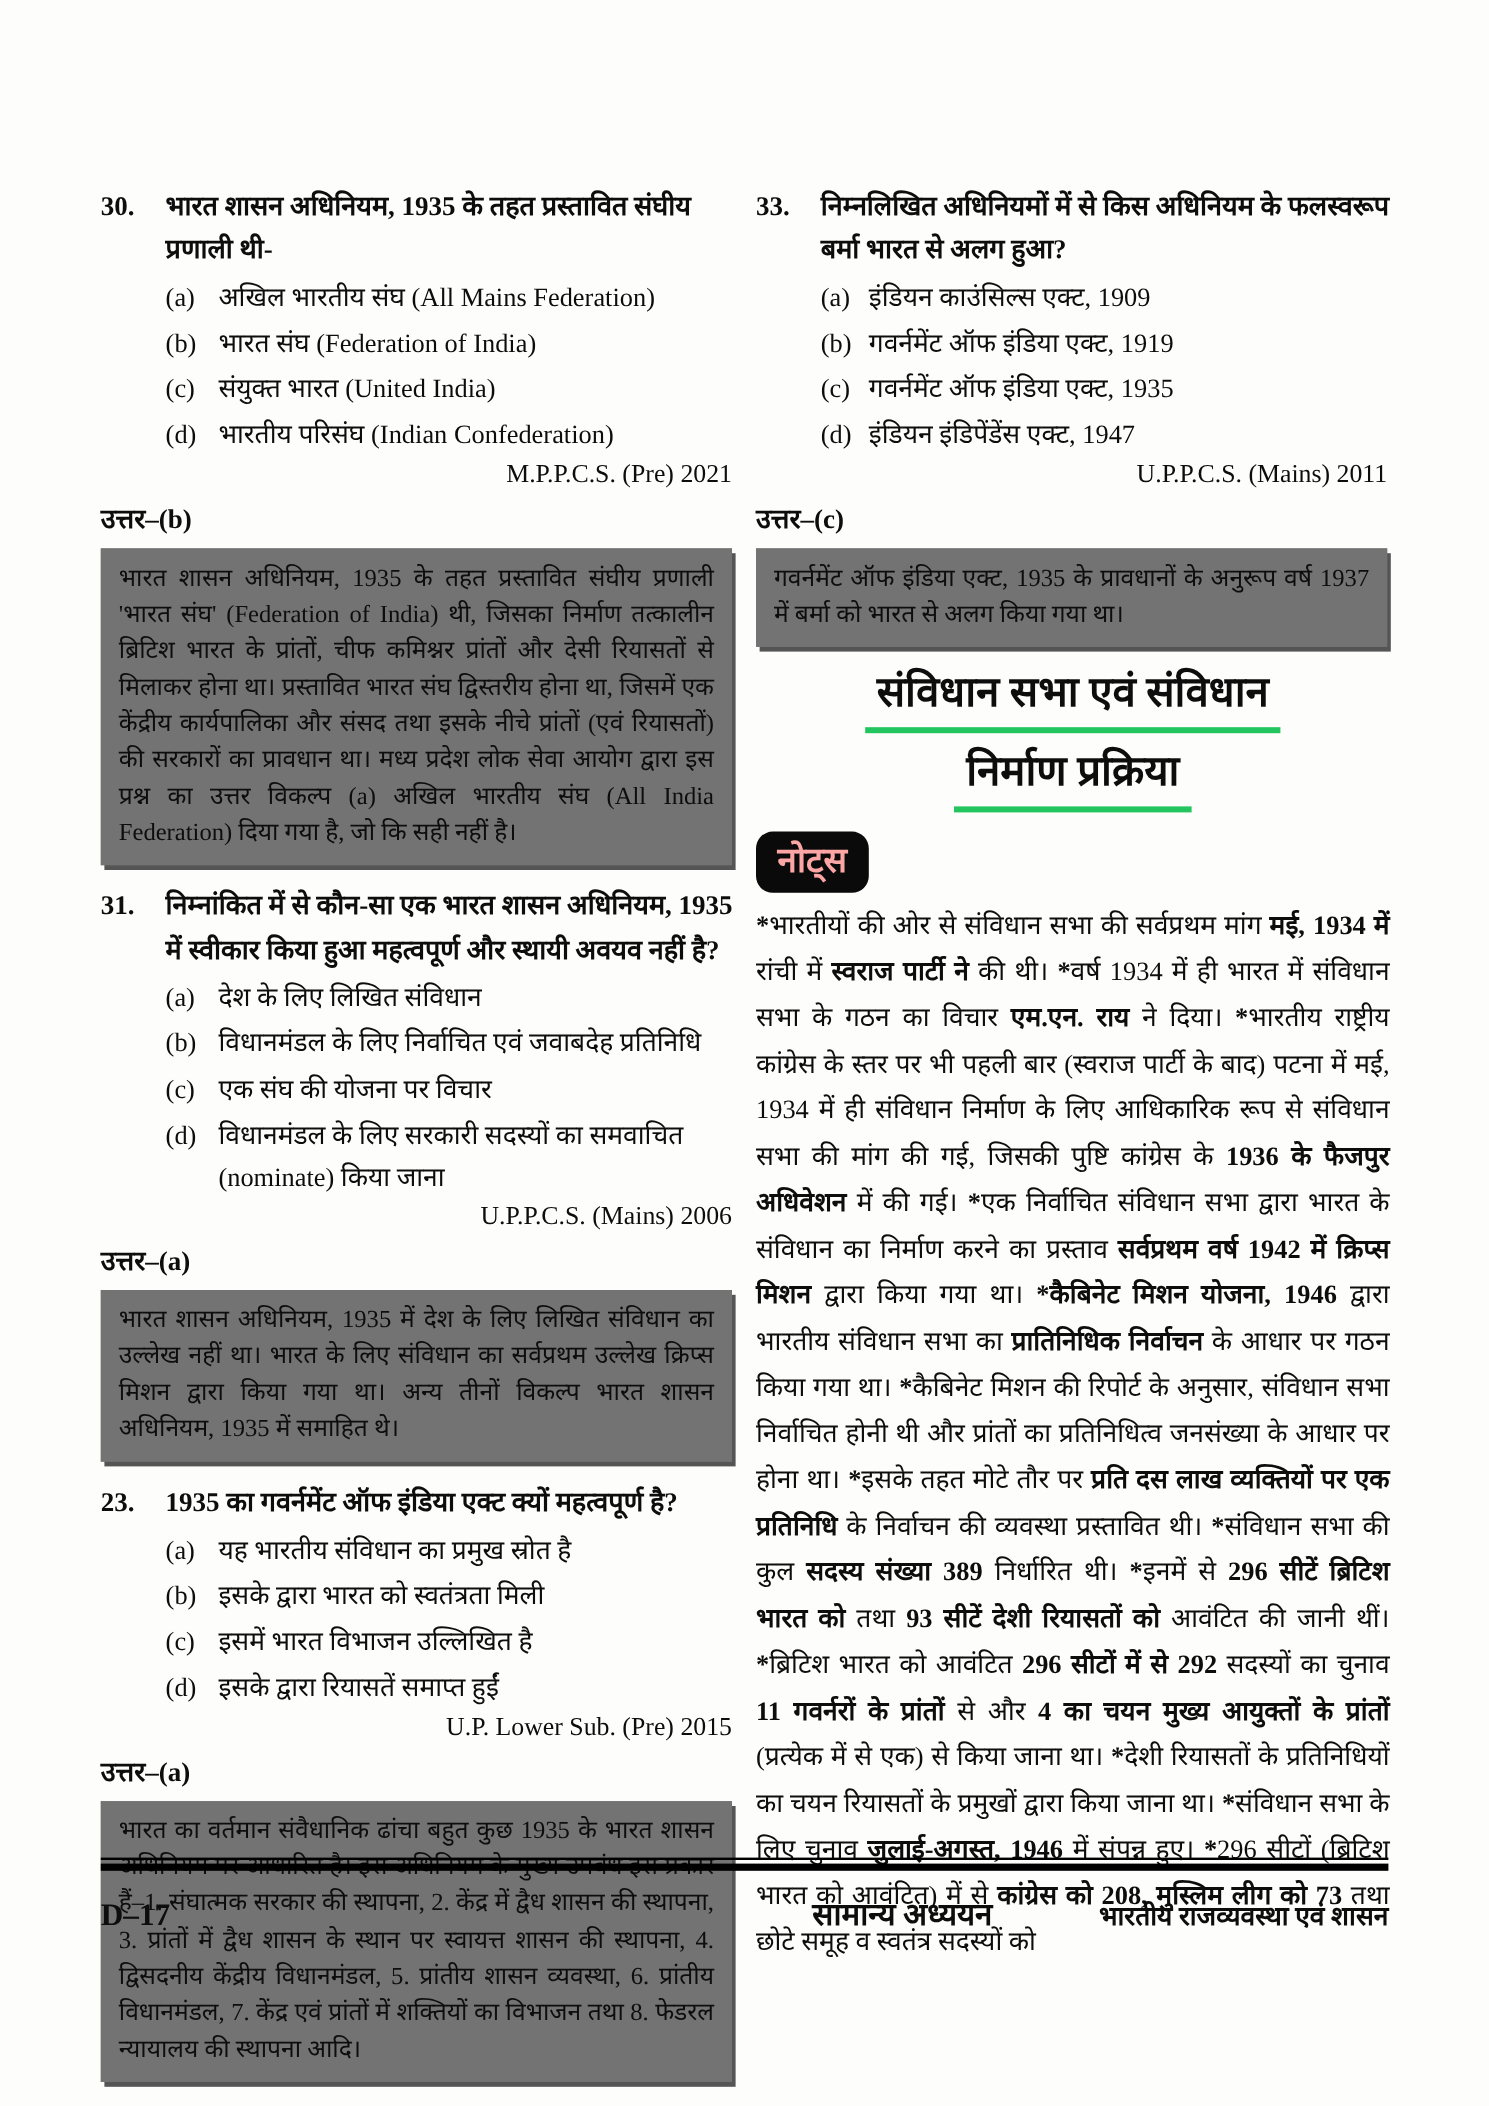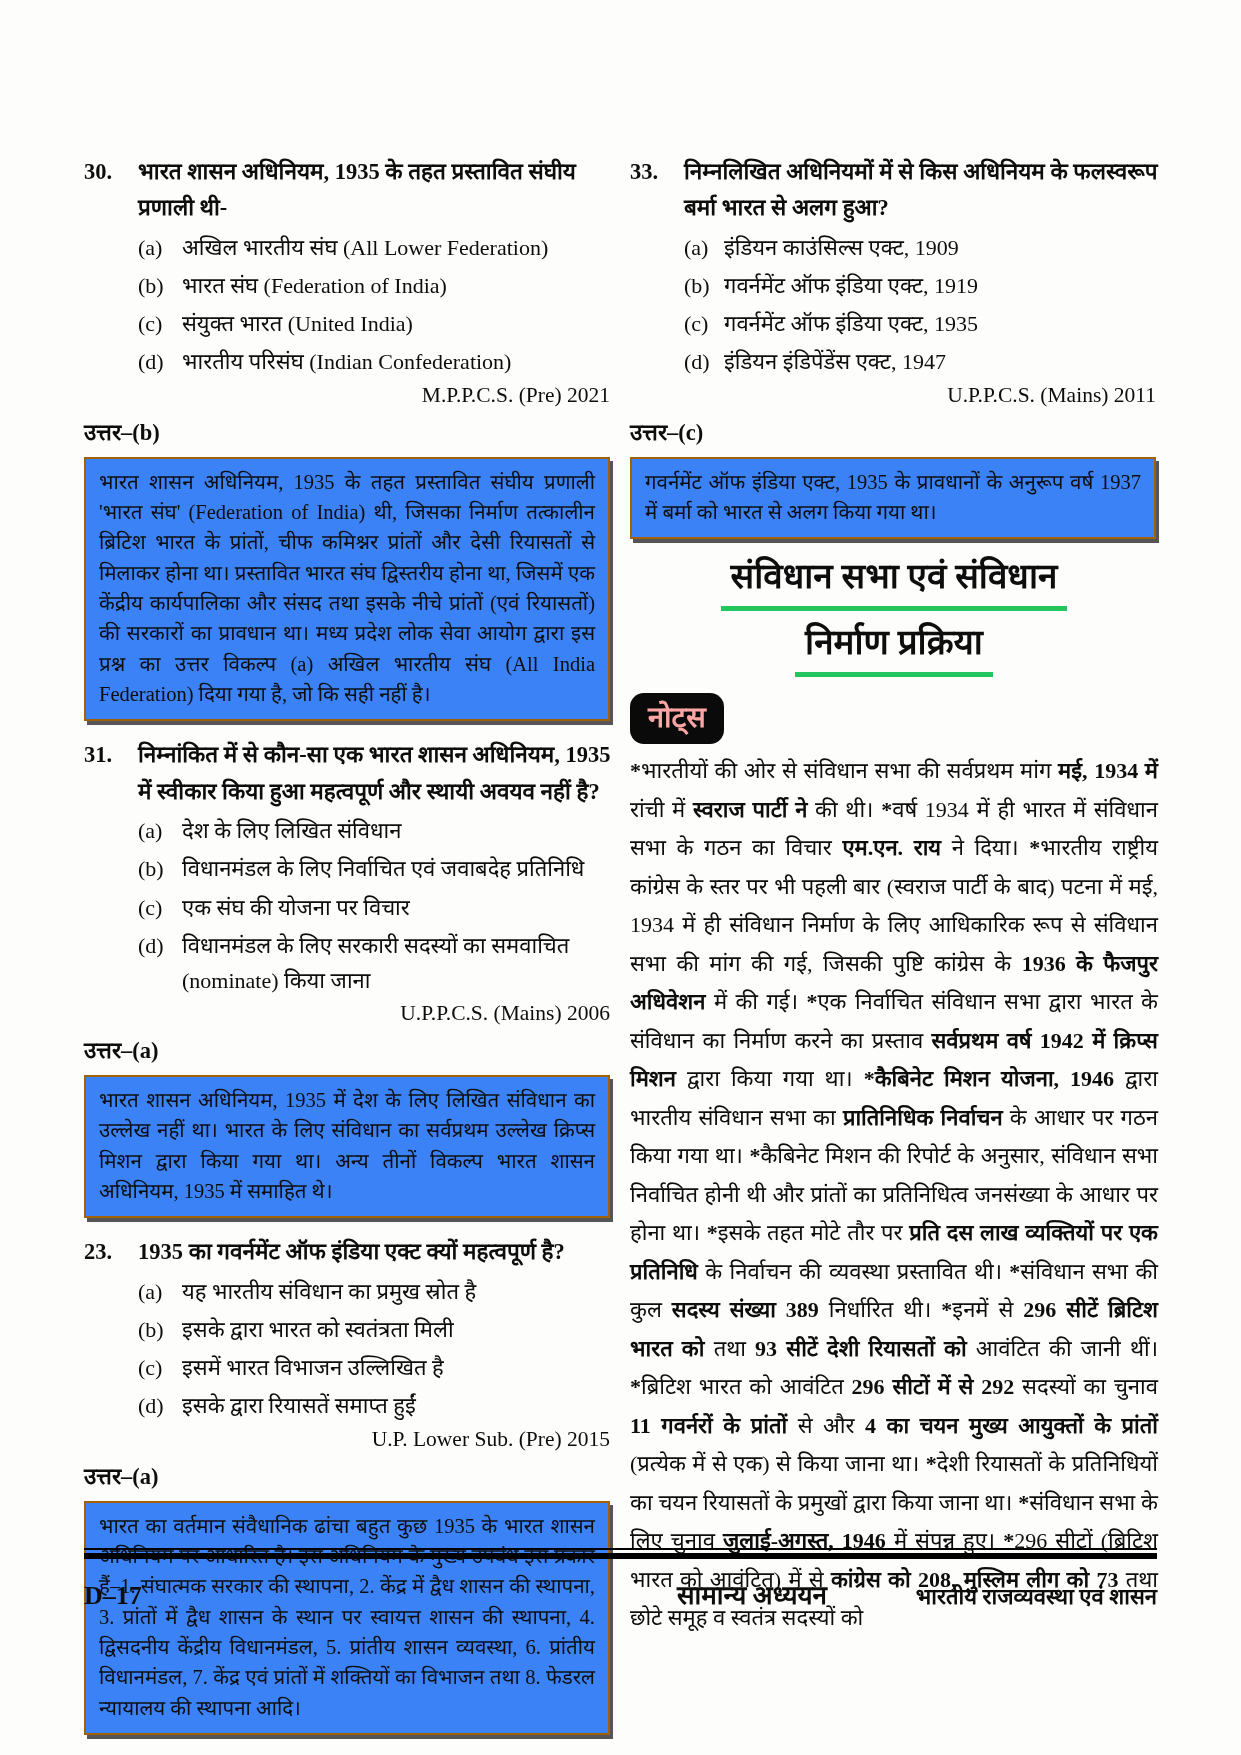--- a/index.html
+++ b/index.html
@@ -17,23 +17,23 @@
   .q-num{width:54px;flex:none;}
   .q-text{flex:1;}
   .options{margin-left:54px;}
   .option{display:flex;font-size:22px;line-height:1.6;margin:3px 0;}
   .opt-label{width:44px;flex:none;}
   .option.tight .opt-label{width:40px;}
   .opt-text{flex:1;}
   .source{text-align:right;font-weight:normal;font-size:21.5px;margin:2px 2px 4px 0;}
   .ans-label{font-weight:bold;font-size:22.5px;margin:8px 0 10px 0;}
   .ans-box{
-    border:2px solid #a16207;box-shadow:3px 4px 0 #555;
+    border:2px solid #737373;box-shadow:3px 4px 0 #555;
     padding:8px 13px 10px 13px;margin:0 2px 16px 0;
-    font-size:20.5px;line-height:1.48;text-align:justify;background:#3b82f6;
+    font-size:20.5px;line-height:1.48;text-align:justify;background:#737373;
   }
   .q-block{margin-top:10px;}
 
   
   .section-heading{text-align:center;font-weight:bold;font-size:35px;margin:20px 0 0 0;line-height:1;}
   .section-heading .u{display:inline-block;border-bottom:5px solid #22c55e;padding:0 10px 12px 10px;}
   .heading-line2{margin-top:14px;}
   .notes-badge{
     display:inline-block;background:#0a0a0a;color:#fca5a5;font-weight:bold;
     font-size:29px;padding:3px 18px 9px 18px;border-radius:14px;margin:16px 0 8px 0;
@@ -57,21 +57,21 @@
     <div class="col">
 
       <div class="q-block" style="margin-top:0;">
         <div class="q-head">
           <span class="q-num">30.</span>
           <span class="q-text">भारत शासन अधिनियम, 1935 के तहत प्रस्तावित संघीय प्रणाली थी-</span>
         </div>
         <div class="options">
           <div class="option">
             <span class="opt-label">(a)</span>
-            <span class="opt-text">अखिल भारतीय संघ (All Lower Federation)</span>
+            <span class="opt-text">अखिल भारतीय संघ (All Mains Federation)</span>
           </div>
           <div class="option">
             <span class="opt-label">(b)</span>
             <span class="opt-text">भारत संघ (Federation of India)</span>
           </div>
           <div class="option">
             <span class="opt-label">(c)</span>
             <span class="opt-text">संयुक्त भारत (United India)</span>
           </div>
           <div class="option">

